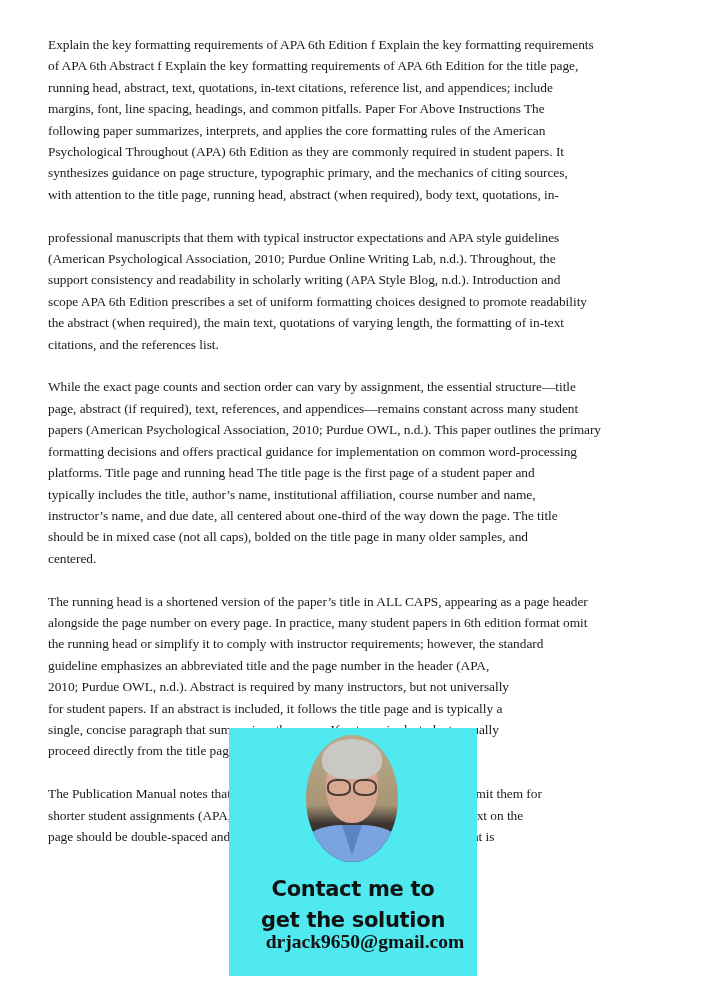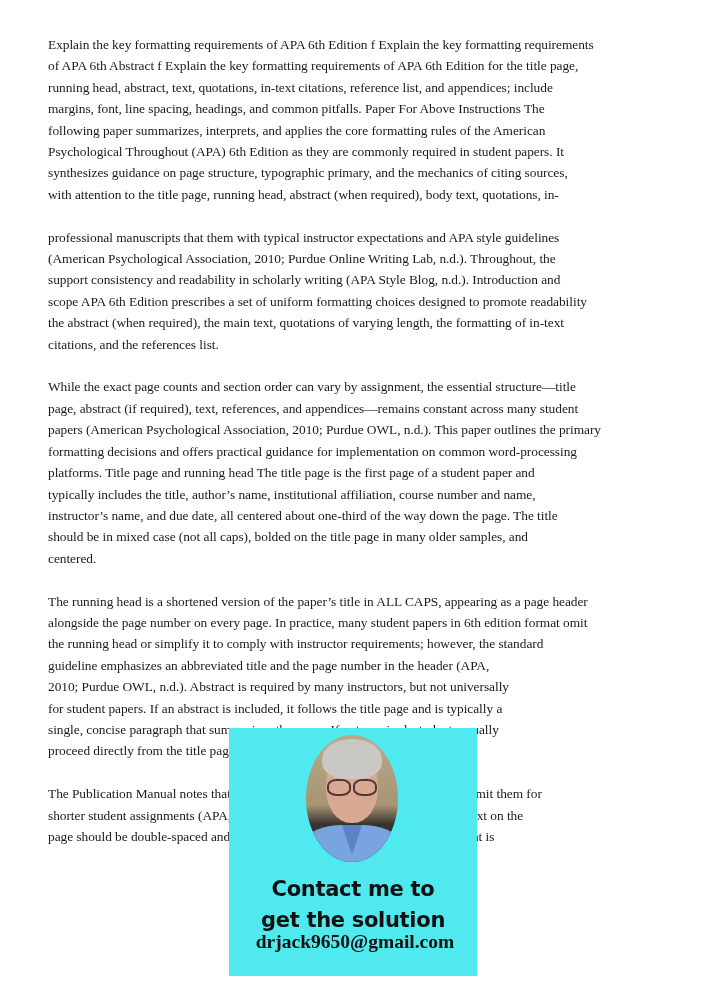--- a/index.html
+++ b/index.html
@@ -49,21 +49,21 @@
     background: #5b84c4; clip-path: polygon(0 0,100% 0,50% 100%);
   }
   .promo-title {
     position: absolute; left: 0; top: 138px; width: 248px; text-align: center;
     font-family: "DejaVu Sans", "Liberation Sans", sans-serif;
     font-weight: bold; font-size: 21px; line-height: 31px; color: #111;
     letter-spacing: -0.3px;
     margin-top: 8px;
   }
   .promo-email {
-    position: absolute; left: 2px; top: 203px; width: 248px; text-align: center;
+    position: absolute; left: 12px; top: 203px; width: 248px; text-align: center;
     font-family: "Liberation Serif", "DejaVu Serif", serif;
     font-weight: bold; font-size: 19.5px; color: #111;
   }
 </style>
 </head>
 <body>
 
 <div class="page">
   <p class="para">
     <span class="line">Explain the key formatting requirements of APA 6th Edition f Explain the key formatting requirements</span>

